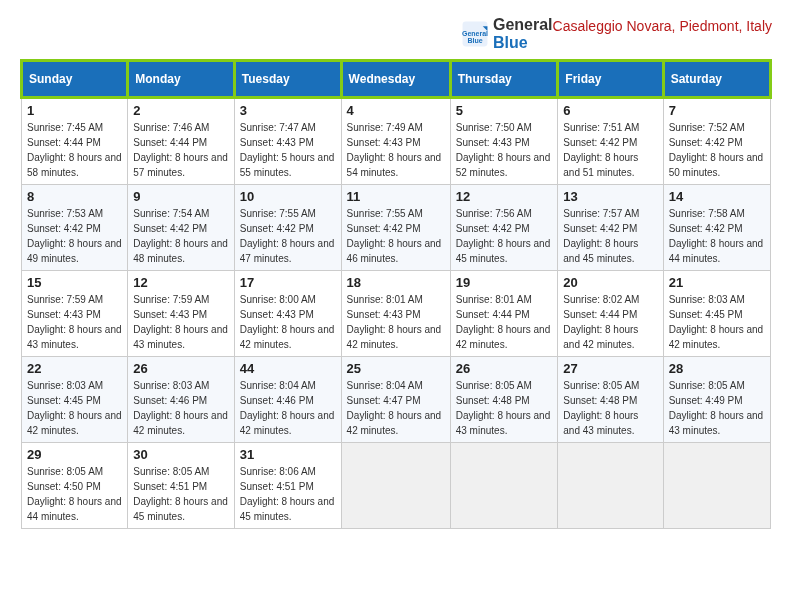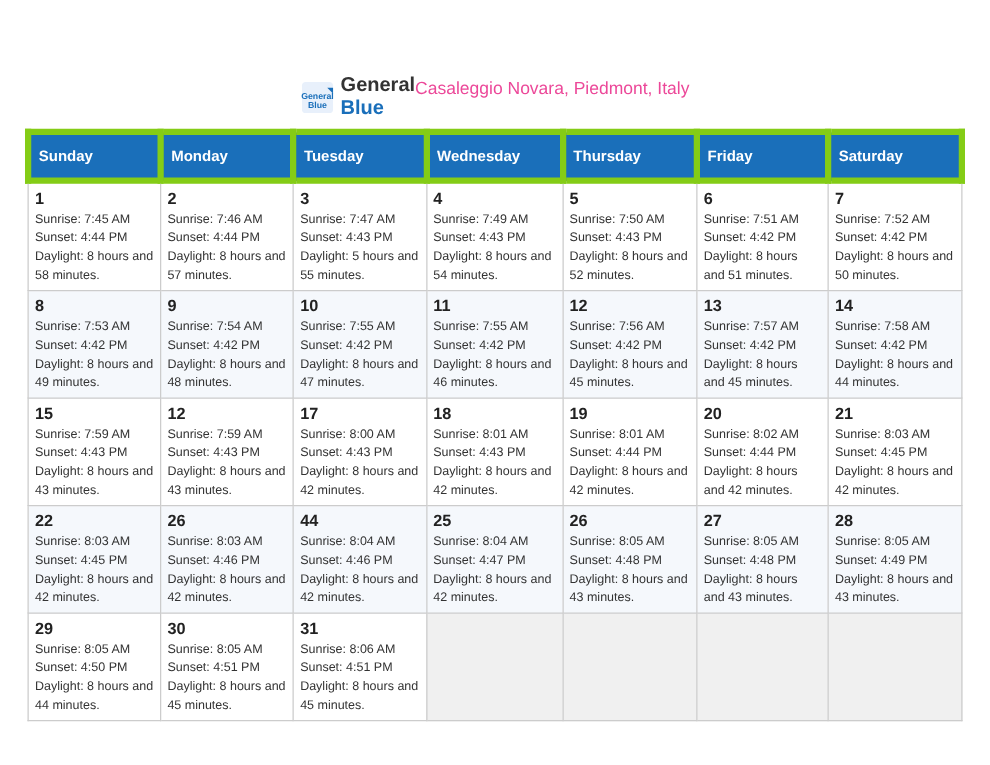--- a/index.html
+++ b/index.html
@@ -11,24 +11,23 @@
       overflow: hidden;
     }
     .page {
       width: 792px;
       min-height: 612px;
       background: #fff;
       padding: 16px 20px 10px 20px;
     }
     .header {
       display: flex;
-      justify-content: center;
+      justify-content: flex-end;
       align-items: flex-start;
       margin-bottom: 8px;
-      margin-top: 44px;
     }
     .logo {
       display: flex;
       align-items: center;
       gap: 4px;
     }
     .logo-text {
       font-size: 16px;
       font-weight: bold;
       color: #333;
@@ -43,36 +42,36 @@
       text-align: right;
     }
     .month-title {
       font-size: 32px;
       font-weight: bold;
       color: #222;
       line-height: 1.1;
     }
     .location {
       font-size: 14px;
-      color: #ec4899;
+      color: #b91c1c;
       margin-top: 2px;
     }
     .calendar {
       width: 100%;
       border-collapse: collapse;
       font-size: 10.5px;
     }
     .calendar th {
       background: #1a6fba;
       color: #fff;
       text-align: left;
       padding: 10px 6px;
       font-size: 12px;
       font-weight: bold;
-      border: 5px solid #84cc16;
+      border: 3px solid #84cc16;
     }
     .calendar td {
       border: 1px solid #ccc;
       vertical-align: top;
       padding: 4px 5px;
       height: 84px;
       width: 113px;
       background: #fff;
     }
     .calendar tr:nth-child(even) td {

